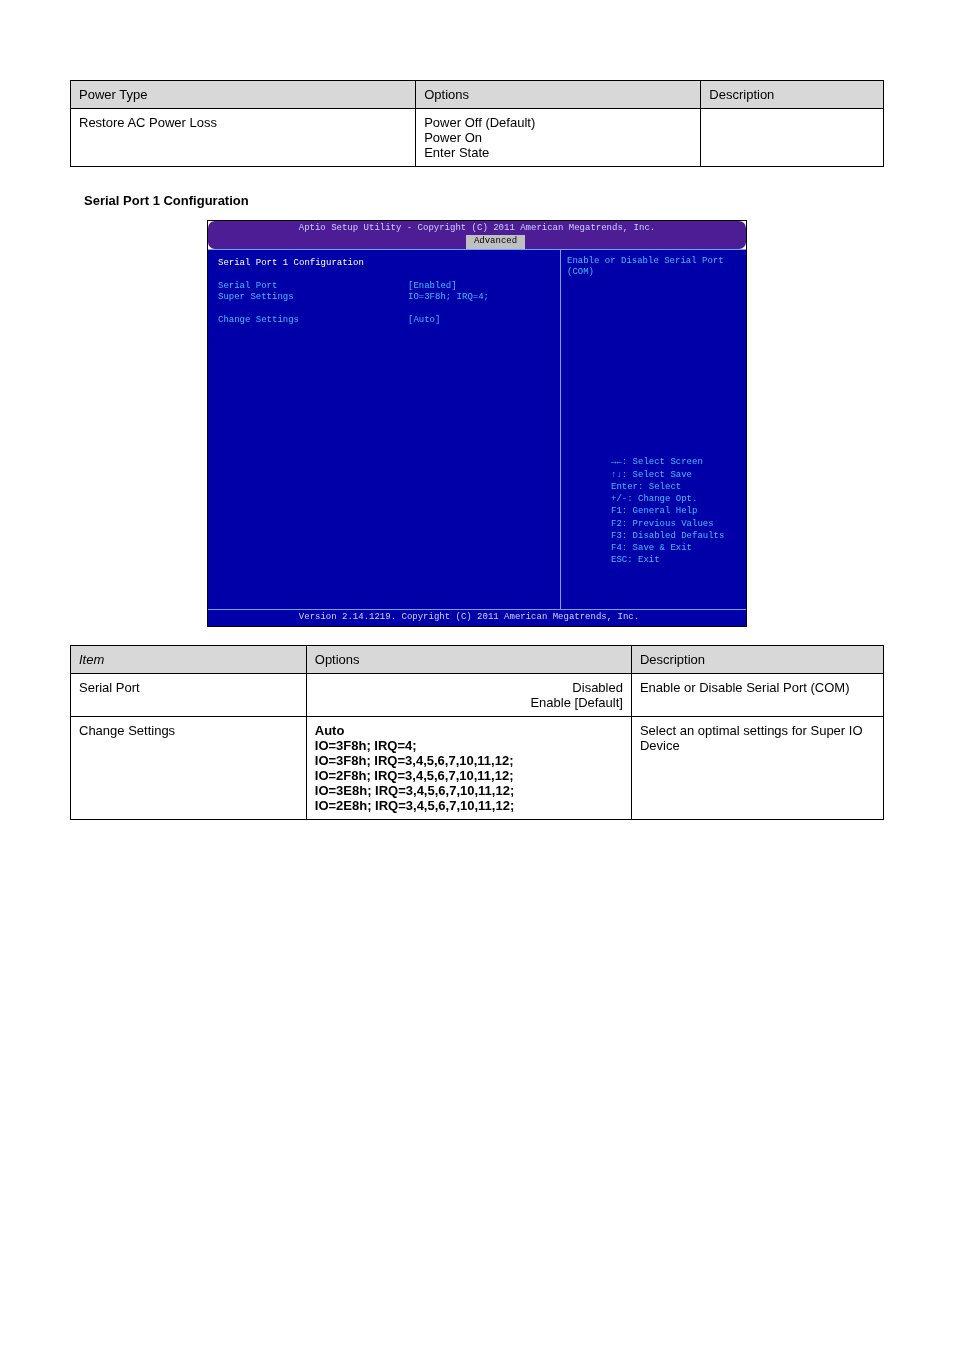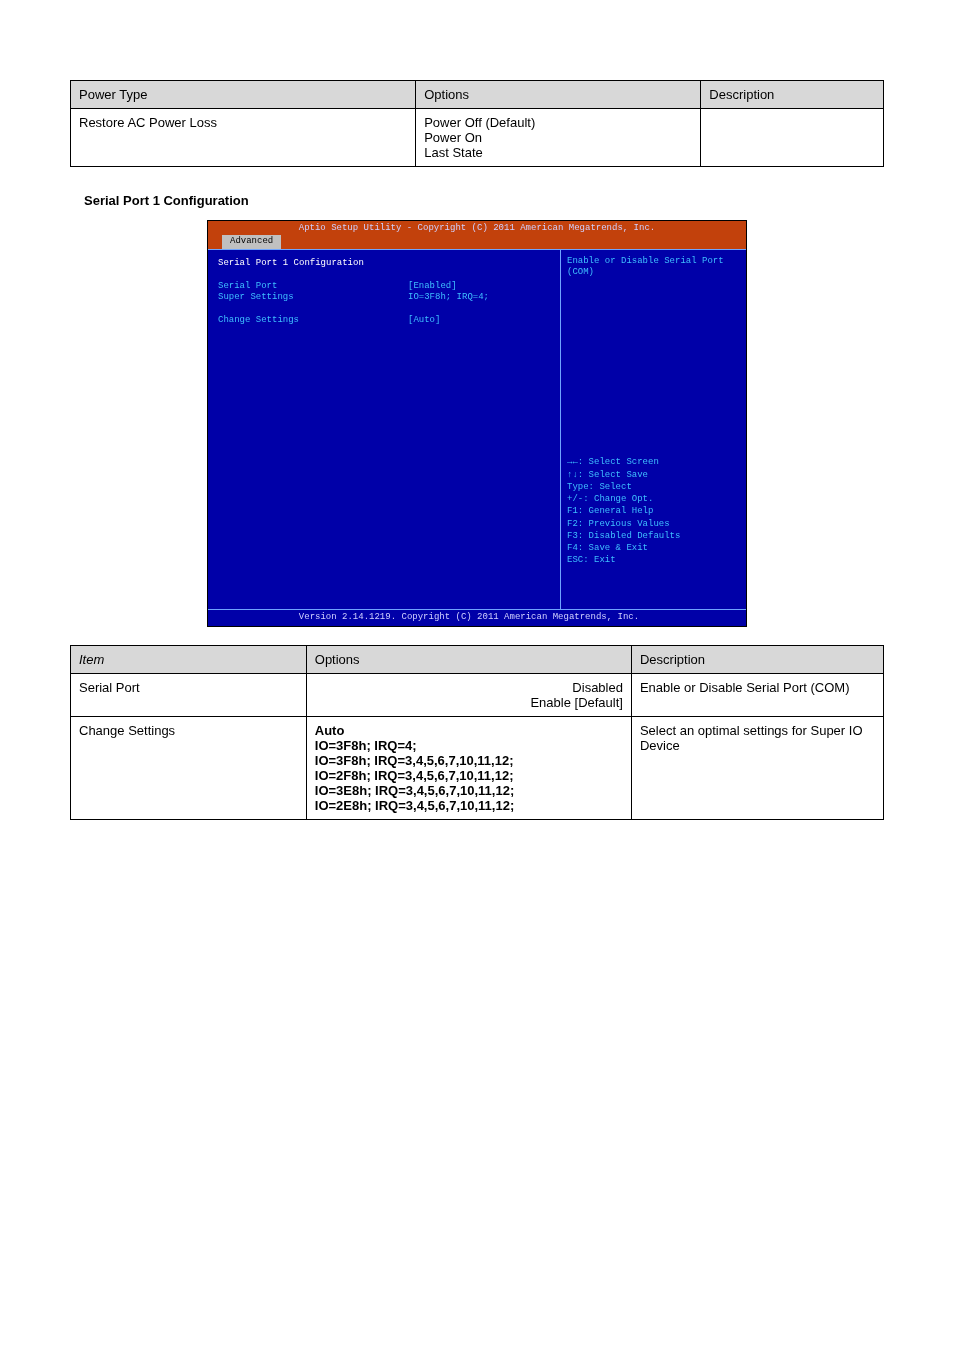--- a/index.html
+++ b/index.html
@@ -41,33 +41,35 @@
   
   .bios-wrap {
     width: 540px;
     margin: 12px auto 18px auto;
     border: 1px solid #000;
     font-family: "Courier New", monospace;
     font-size: 9px;
     line-height: 1.25;
   }
   .bios-top {
-    background: #c2410c;
+    background: #4c1d95;
     color: #fff;
     display: flex;
     flex-direction: column;
+    border-radius: 7px;
   }
   .bios-title {
     text-align: center;
     padding: 2px 0 1px 0;
     color: #d0d0ff;
   }
   .bios-tabs {
     display: flex;
-    padding-left: 14px;
+    padding-left: 37px;
+    justify-content: center;
   }
   .bios-tab {
     background: #c0c0c0;
     color: #000;
     padding: 1px 8px;
   }
   .bios-body {
     display: flex;
     height: 360px;
   }
@@ -88,21 +90,21 @@
     justify-content: space-between;
   }
   .bios-white { color: #fff; }
   .bios-cyan { color: #3fbfff; }
   .bios-row { display: flex; }
   .bios-lbl { width: 190px; }
   .bios-val { }
   .bios-space { height: 12px; }
   .bios-help-top { color: #3fbfff; }
   .bios-keys { color: #3fbfff; }
-  .bios-keys div { margin-bottom: 1px; }
+  .bios-keys div { margin-bottom: 1px; margin-left: 44px; }
   .bios-footer {
     background: #0000a8;
     color: #d0d0ff;
     text-align: center;
     padding: 2px 16px 3px 0;
     border-top: 1px solid #6fa4ff;
   }
 
   
   .tbl2 th { background: #d8d8d8; }
@@ -126,21 +128,21 @@
     <tbody>
         <tr>
       <th class="colA">Power Type</th>
       <th class="colB">Options</th>
       <th>Description</th>
     </tr>
     <tr>
       <td>Restore AC Power Loss</td>
       <td style="white-space:pre-line;">Power Off (Default)
 Power On
-Last State</td>
+Enter State</td>
       <td></td>
     </tr>
   </tbody>
     </table>
 
   <div class="section-title">Serial Port 1 Configuration</div>
 
   <div class="bios-wrap">
     <div class="bios-top">
       <div class="bios-title">Aptio Setup Utility - Copyright (C) 2011 American Megatrends, Inc.</div>
@@ -164,21 +166,21 @@
         <div class="bios-row">
           <div class="bios-lbl bios-cyan">Change Settings</div>
           <div class="bios-val bios-cyan">[Auto]</div>
         </div>
       </div>
       <div class="bios-right">
         <div class="bios-help-top">Enable or Disable Serial Port (COM)</div>
         <div class="bios-keys">
           <div>→←: Select Screen</div>
           <div>↑↓: Select Save</div>
-          <div>Type: Select</div>
+          <div>Enter: Select</div>
           <div>+/-: Change Opt.</div>
           <div>F1: General Help</div>
           <div>F2: Previous Values</div>
           <div>F3: Disabled Defaults</div>
           <div>F4: Save &amp; Exit</div>
           <div>ESC: Exit</div>
           <div style="height:34px;"></div>
         </div>
       </div>
     </div>

